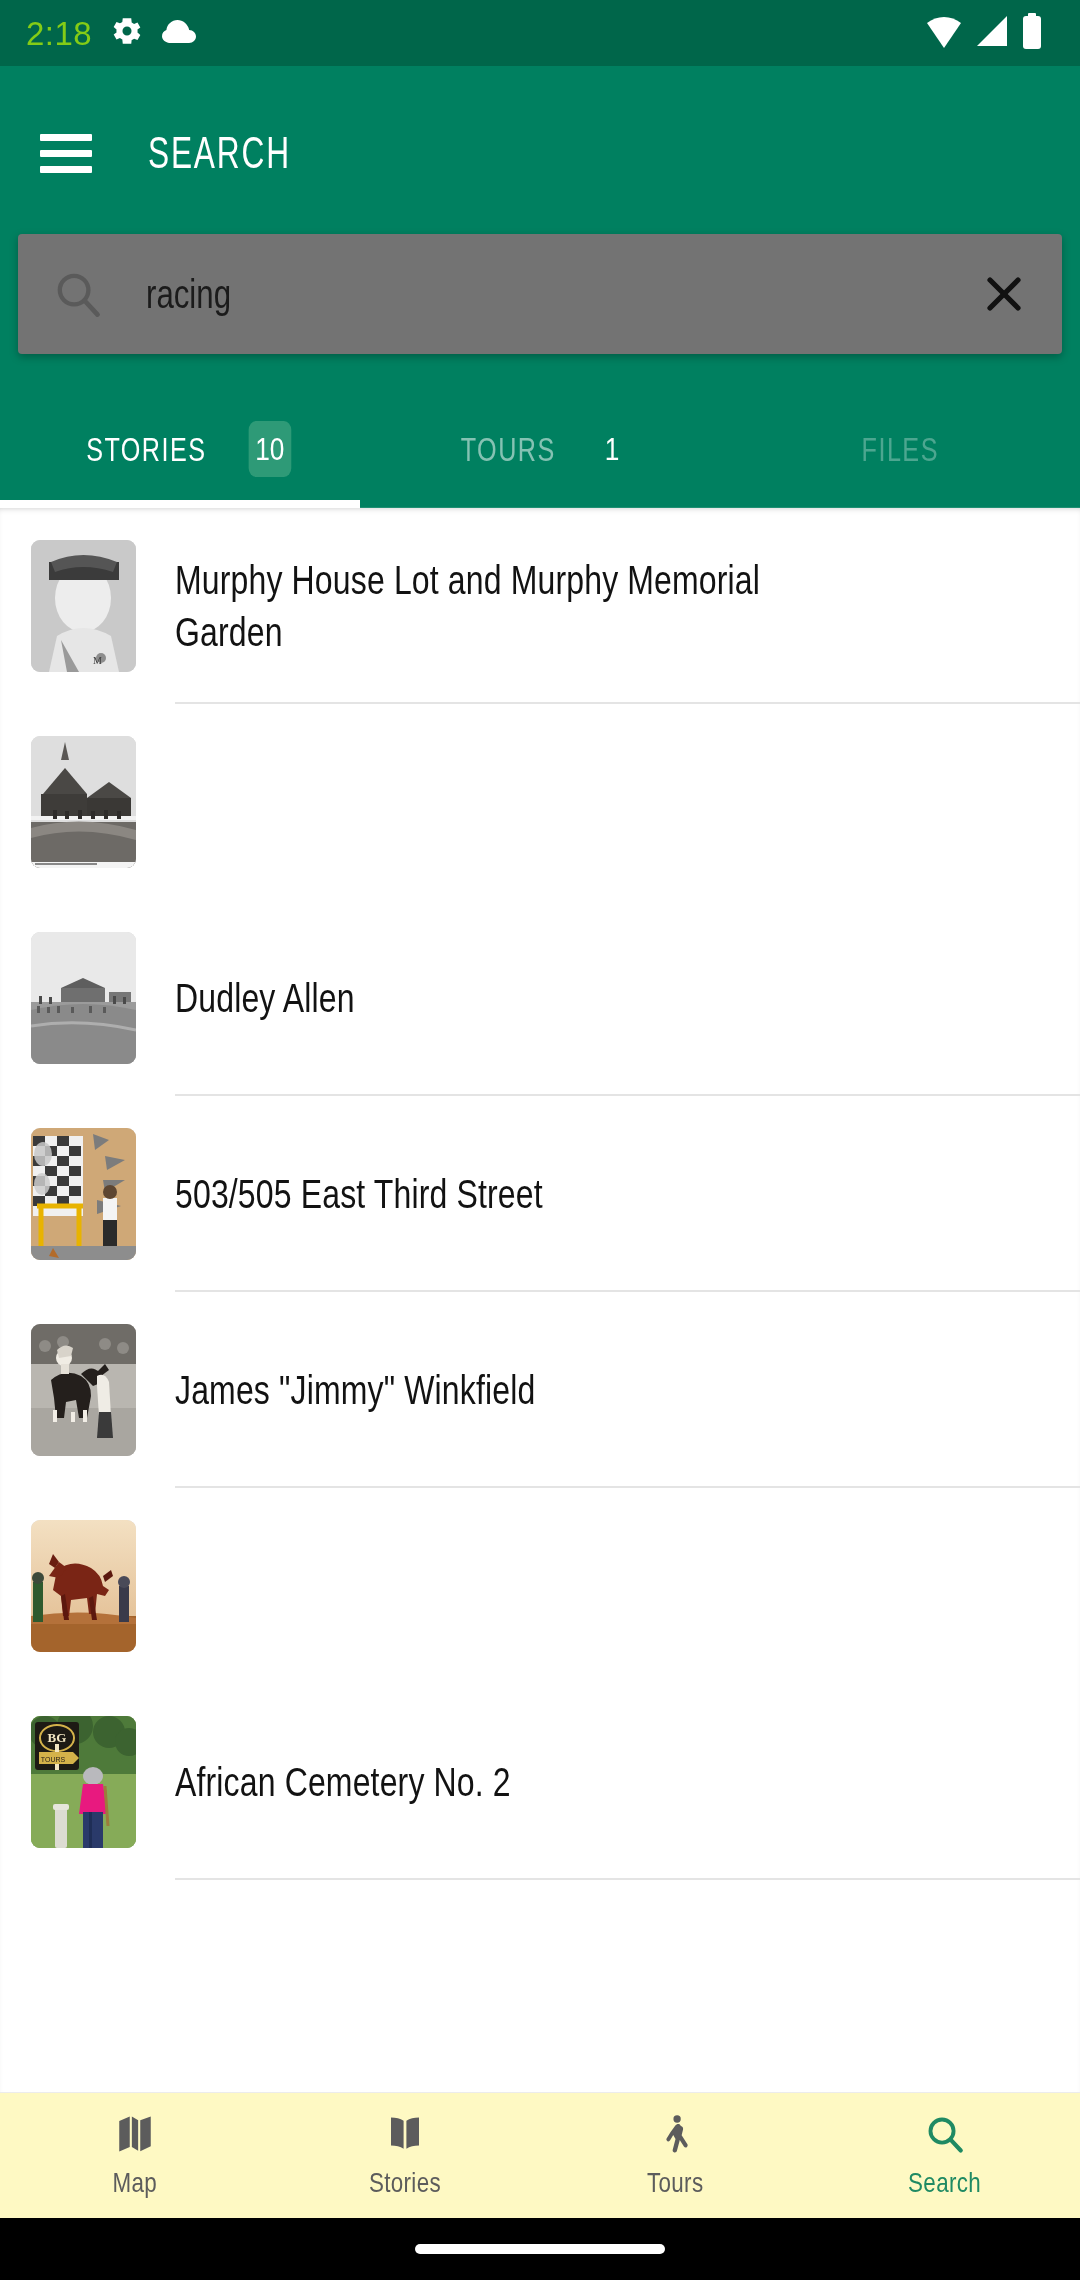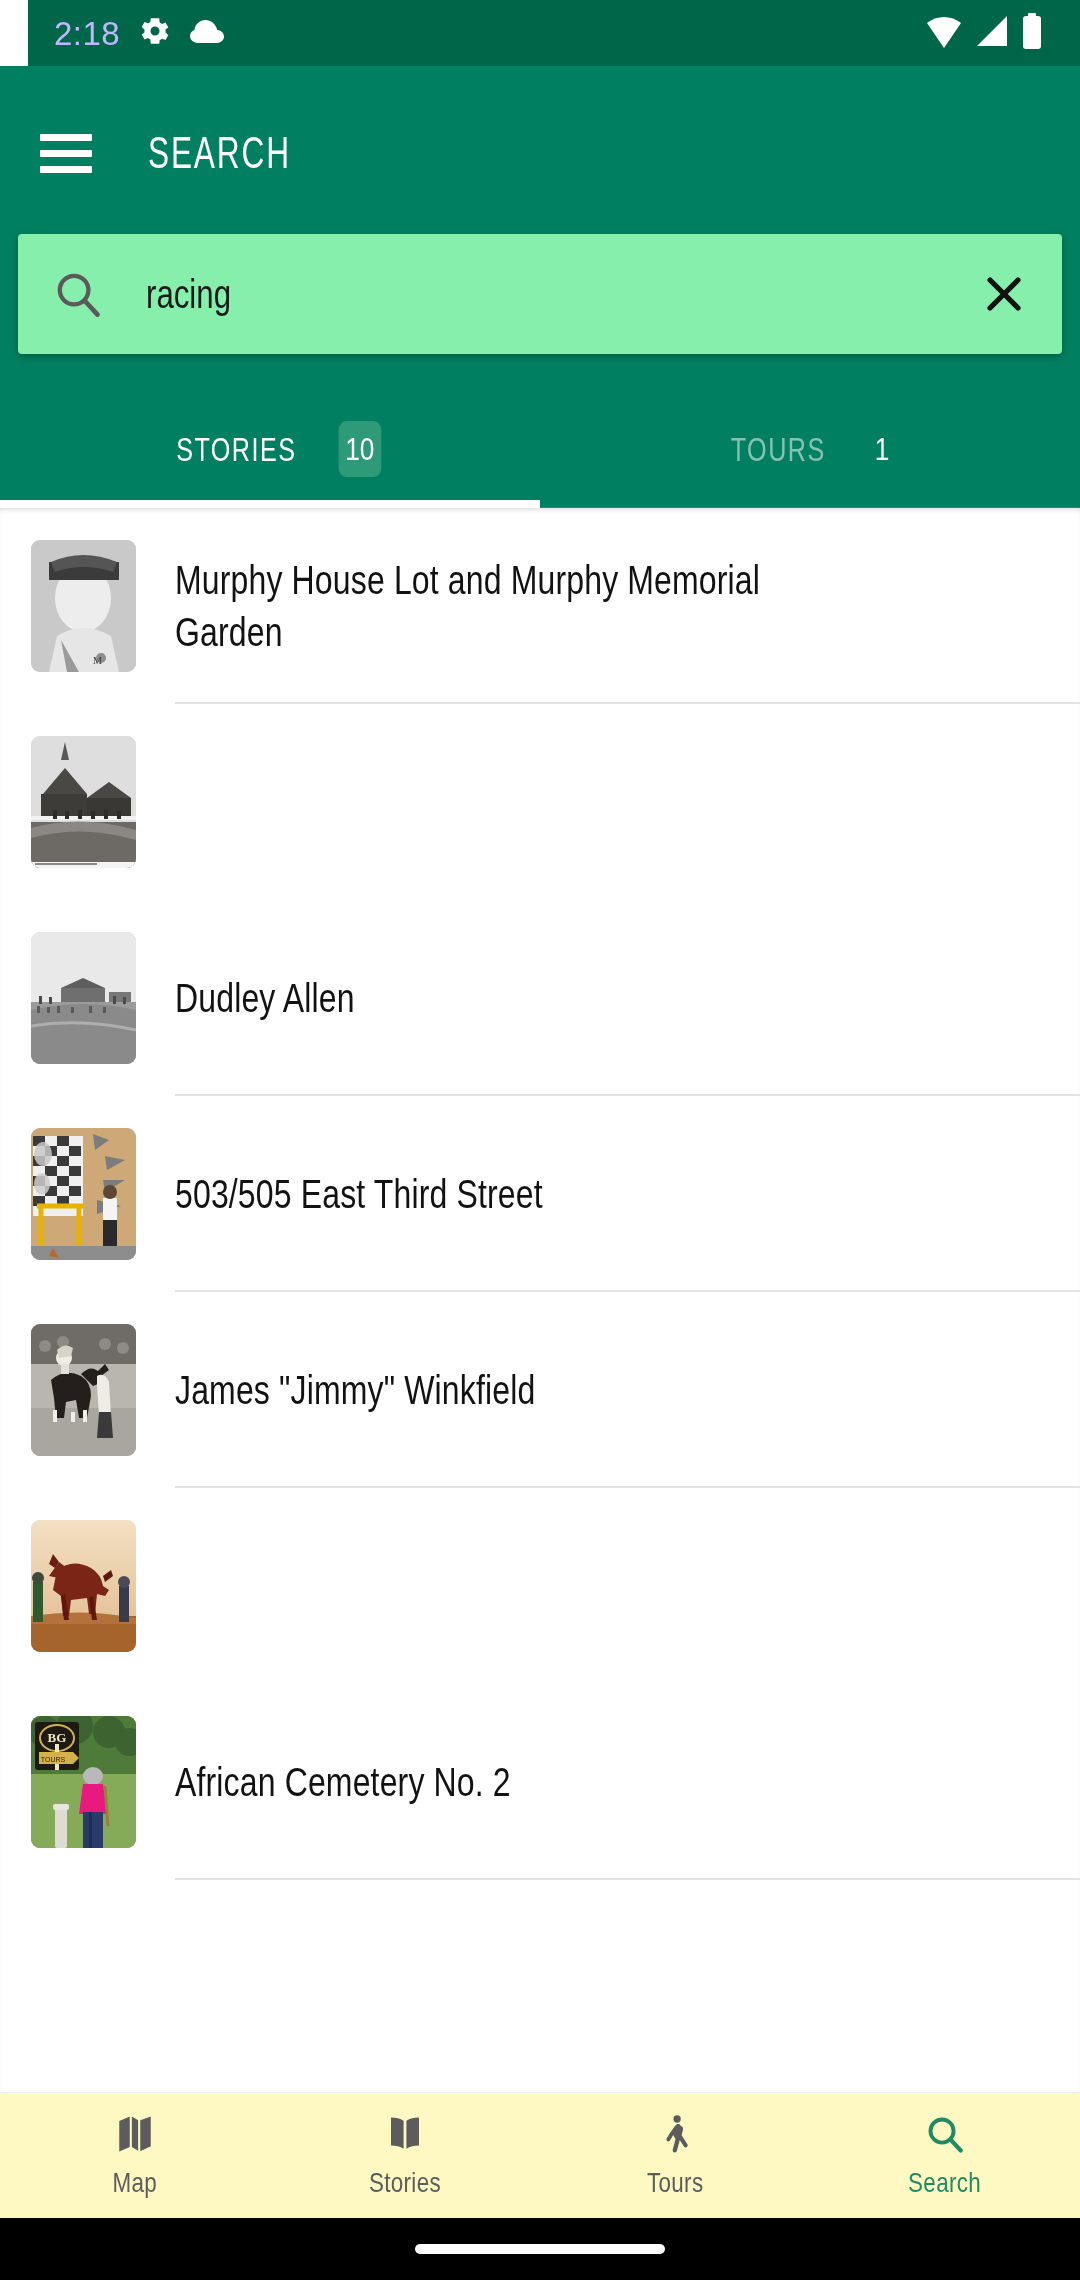--- a/index.html
+++ b/index.html
@@ -10,22 +10,21 @@
     overflow:hidden;
   }
   #app{ position:relative; width:1080px; height:2280px; display:flex; flex-direction:column; }
 
   
   .status-bar{
     height:66px; flex:0 0 66px;
     background:#00664a;
     display:flex; align-items:center;
     padding:0 38px 0 26px;
-    color:#c4b5fd;
-    margin-left:28px;
+    color:#84cc16;
   }
   .status-left{ display:flex; align-items:center; gap:18px; }
   .status-time{ font-size:33px; letter-spacing:0.5px; font-weight:400; line-height:1; }
   .status-right{ margin-left:auto; display:flex; align-items:center; gap:13px; }
   .si{ display:block; }
 
   
   .app-bar{
     flex:0 0 174px; height:174px;
     background:#008060;
@@ -54,21 +53,21 @@
   
   .search-zone{
     background:#008060;
     flex:0 0 268px;
     padding:0 18px;
     position:relative;
   }
   .search-card{
     position:absolute; left:18px; right:18px; top:-6px;
     height:120px;
-    background:#86efac;
+    background:#737373;
     border-radius:4px;
     box-shadow:0 3px 8px rgba(0,0,0,.28);
     display:flex; align-items:center;
     padding:0 30px 0 34px;
   }
   .search-icon{ flex:0 0 auto; width:52px; height:52px; }
   .search-input{
     flex:1 1 auto;
     border:none; outline:none; background:transparent;
     font-family:"Liberation Sans", sans-serif;
@@ -278,20 +277,23 @@
 
     <div class="tabs">
       <div class="tab">
         <span class="tab-label">STORIES</span>
         <span class="tab-badge">10</span>
         <span class="tab-underline"></span>
       </div>
       <div class="tab inactive">
         <span class="tab-label">TOURS</span>
         <span class="tab-badge plain">1</span>
+      </div>
+      <div class="tab dim">
+        <span class="tab-label">FILES</span>
       </div>
       <span class="tabs-divider"></span>
     </div>
   </div>
 
   <div class="results">
 
     <div class="row">
       <div class="thumb-wrap">
         <svg class="art" viewBox="0 0 105 132" preserveAspectRatio="xMidYMid slice">

